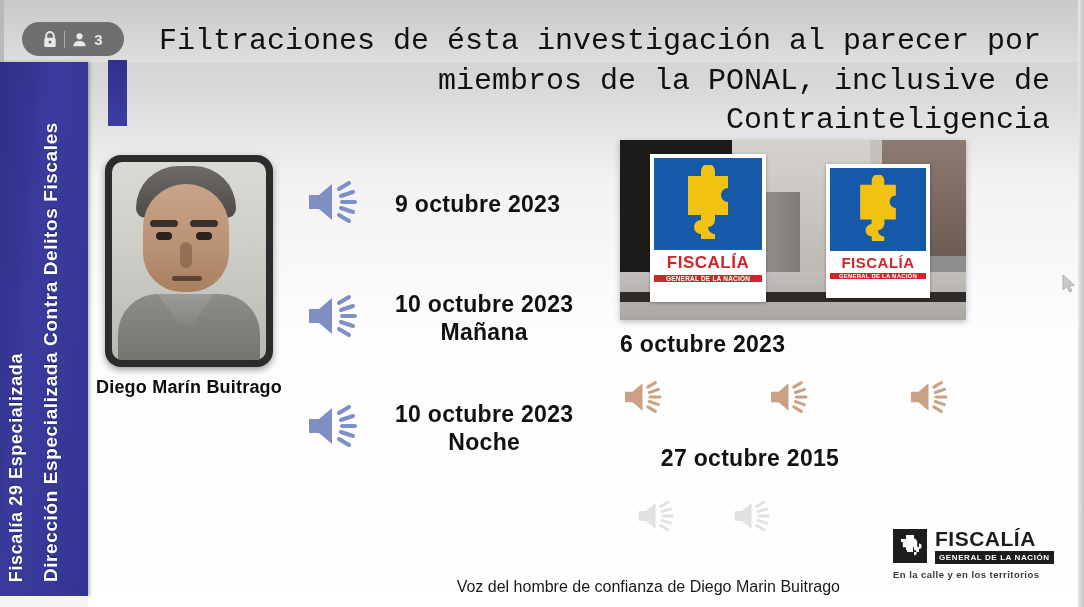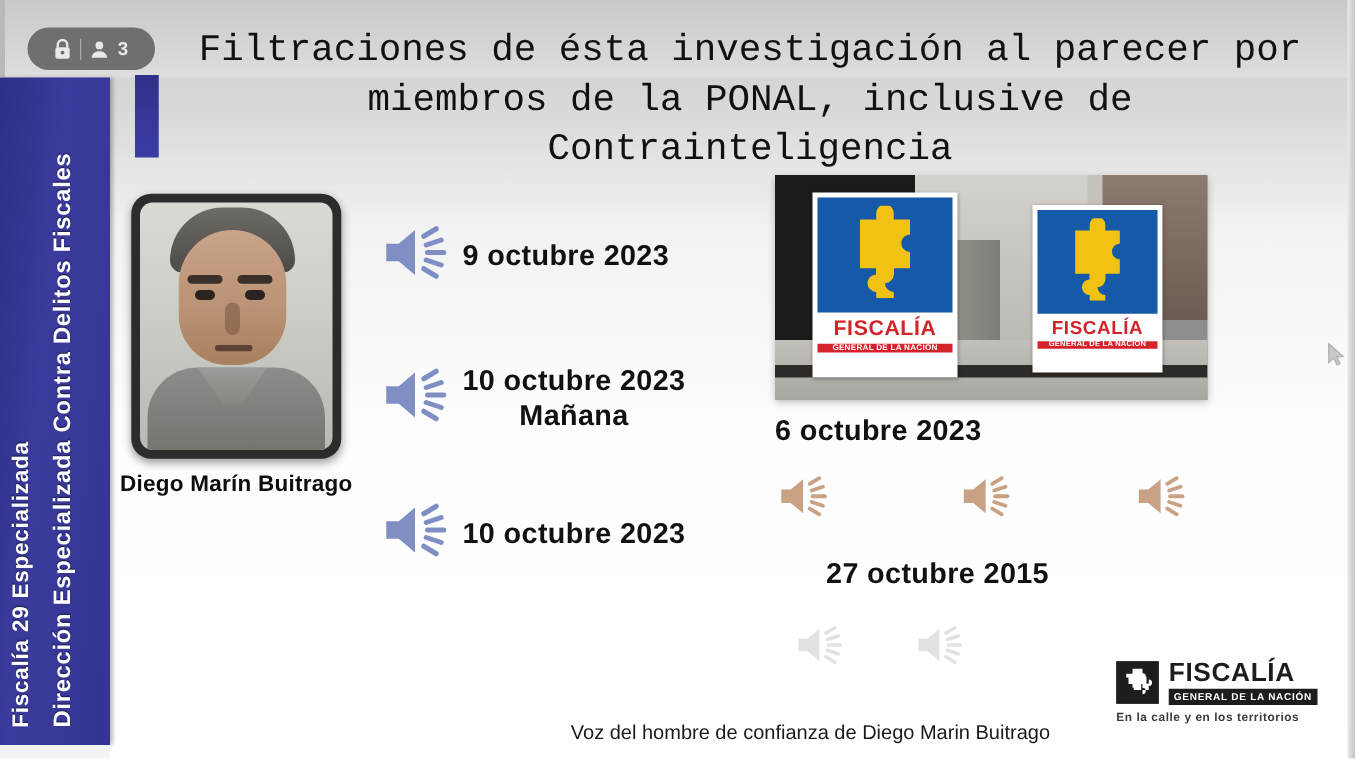--- a/index.html
+++ b/index.html
@@ -38,21 +38,21 @@
   .vtext.t1{font-size:18px;left:6px;bottom:14px;}
   .vtext.t2{font-size:19px;left:40px;bottom:14px;}
   .accent-bar{position:absolute;left:108px;top:60px;width:19px;height:66px;
     background:linear-gradient(180deg,#30318a,#3c3da4);}
   .side-bottom{position:absolute;left:0;top:596px;width:88px;height:11px;background:#f4f4f6;}
 
   
   .title{position:absolute;left:150px;top:22px;width:900px;text-align:center;
     color:#111;font-size:30px;line-height:1.32;font-weight:400;
     font-family:Liberation Mono, monospace;}
-  .title .l2{display:block;}
+  .title .l2{display:block;text-align:right;}
 
   
   .portrait-wrap{position:absolute;left:105px;top:155px;width:168px;height:212px;}
   .portrait-frame{width:168px;height:212px;border-radius:16px;
     background:#2c2c2c;padding:7px;box-sizing:border-box;
     box-shadow:0 3px 7px rgba(0,0,0,.38);}
   .portrait-inner{width:100%;height:100%;border-radius:10px;overflow:hidden;position:relative;
     background:linear-gradient(180deg,#d9d9d5 0%,#cfcfca 40%,#b9b9b4 100%);}
   
   .face-hair{position:absolute;left:24px;top:4px;width:100px;height:52px;border-radius:52px 52px 12px 12px;
@@ -69,21 +69,21 @@
   .shirt{position:absolute;left:6px;bottom:0;width:142px;height:66px;border-radius:40px 40px 0 0;
     background:linear-gradient(180deg,#8b8d8a,#73756f);}
   .collar{position:absolute;left:46px;bottom:36px;width:56px;height:30px;
     background:linear-gradient(180deg,#9a9c98,#85877f);transform:rotate(0deg);
     clip-path:polygon(0 0,100% 0,62% 100%,38% 100%);}
   .portrait-caption{position:absolute;left:78px;top:377px;width:222px;text-align:center;
     color:#0d0d0d;font-size:18px;font-weight:700;
     font-family:"Liberation Sans Narrow","Liberation Sans",sans-serif;letter-spacing:.2px;}
 
   
-  .audio-row{position:absolute;display:flex;align-items:center;gap:7px;}
+  .audio-row{position:absolute;display:flex;align-items:center;gap:32px;}
   .audio-label{color:#111;font-weight:700;font-size:23px;line-height:1.22;
     font-family:"Liberation Sans Narrow","Liberation Sans",sans-serif;letter-spacing:.3px;text-align:center;}
   .audio-label .sub{display:block;font-weight:700;}
 
   .spk{display:block;}
 
   
   .video{position:absolute;left:620px;top:140px;width:346px;height:180px;
     box-shadow:0 2px 6px rgba(0,0,0,.25);overflow:hidden;background:#8e8e8e;}
   .v-dark{position:absolute;left:0;top:0;width:112px;height:132px;background:#1d1b1a;}
@@ -239,20 +239,21 @@
           <path d="M34 11 L44 5"></path>
             <path d="M36 18 L48 14"></path>
           <path d="M37 24 L50 24"></path>
             <path d="M36 30 L48 34"></path>
           <path d="M34 37 L44 43"></path>
         </g>
       </svg>
     </span>
     <span class="audio-label">
       <span>10 octubre 2023</span>
+      <span class="sub">Noche</span>
     </span>
   </div>
 
   <div class="video">
     <div class="v-grey"></div>
     <div class="v-brown"></div>
     <div class="v-wall"></div>
     <div class="v-dark"></div>
     <div class="v-box"></div>
     <div class="v-floor"></div>

